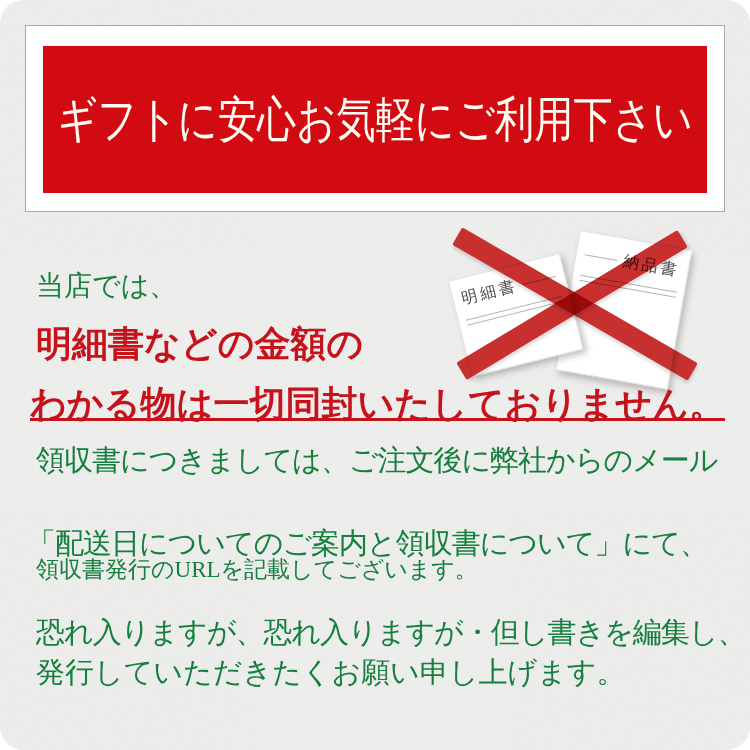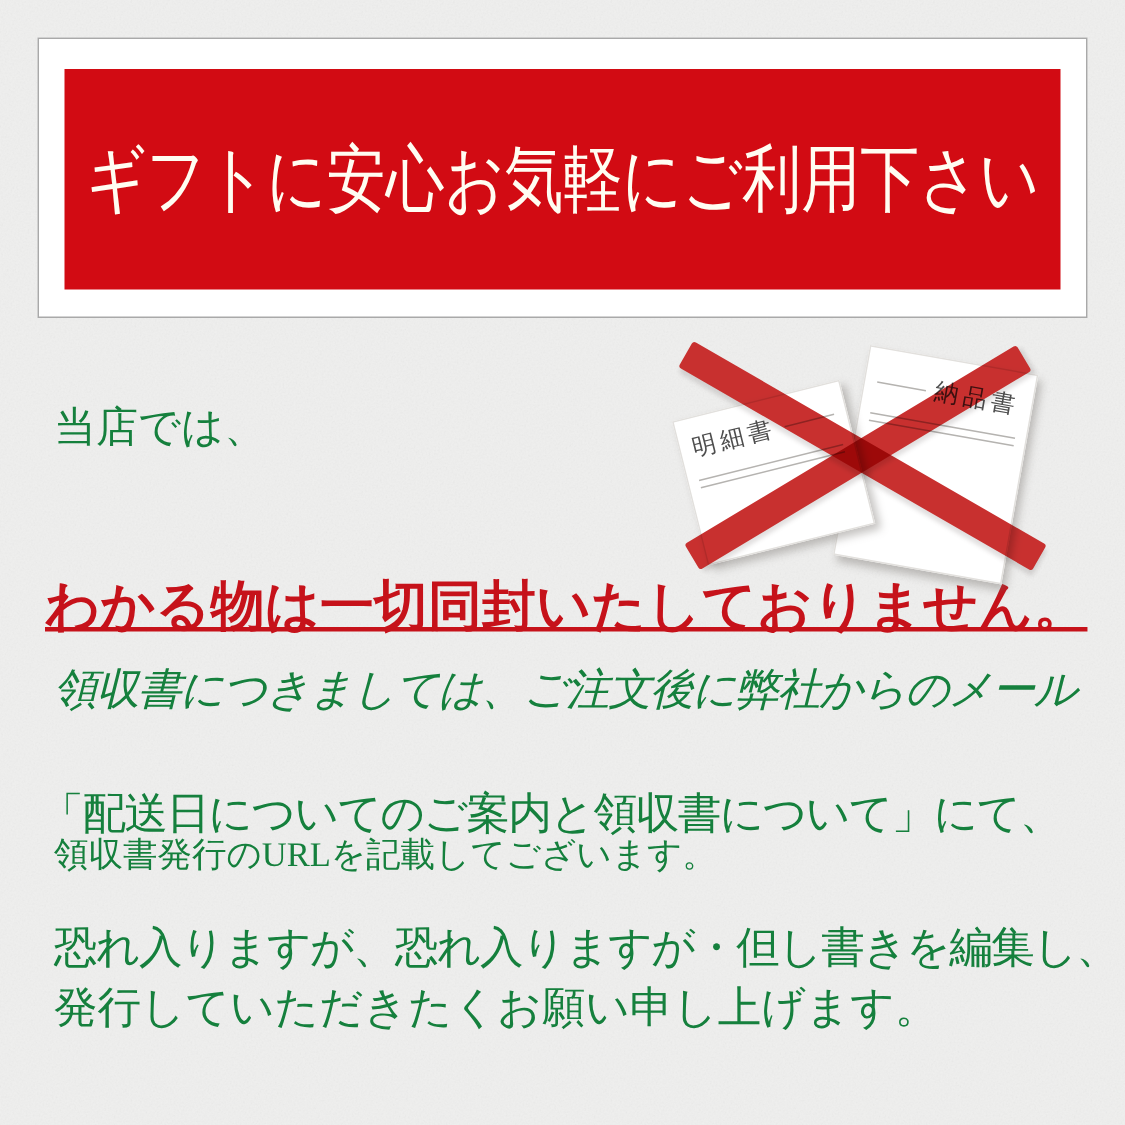--- a/index.html
+++ b/index.html
@@ -5,20 +5,21 @@
   html, body { margin: 0; padding: 0; }
   body { background: #ffffff; }
 
   #stage {
     position: relative;
     width: 750px;
     height: 750px;
     overflow: hidden;
     background: #efefee;
     font-family: "Liberation Serif", "DejaVu Serif", serif;
+    border-radius: 24px;
   }
 
   .texture {
     position: absolute;
     left: 0; top: 0;
     z-index: 0;
     display: block;
   }
 
   
@@ -122,21 +123,21 @@
     z-index: 1;
     color: #15803d;
     white-space: nowrap;
     line-height: 1.15;
   }
   .tx.red { color: #c6121a; font-weight: 700; }
 
   .l1 { top: 270px; font-size: 28px; }
   .l2 { top: 324px; font-size: 36px; }
   .l3 { top: 384px; font-size: 36px; left: 30px; text-decoration: underline; }
-  .l4 { top: 444px; font-size: 29px; letter-spacing: -1px; font-style: italic; }
+  .l4 { top: 444px; font-size: 29px; letter-spacing: -1px; }
   .l5 { top: 500px; font-size: 29px; letter-spacing: -1px; left: 27px; margin-top: 27px; }
   .l6 { top: 557px; font-size: 23px; text-align: center; }
   .l7 { top: 616px; font-size: 29px; letter-spacing: -1px; }
   .l8 { top: 656px; font-size: 29px; }
 </style>
 </head>
 <body>
 
 <div id="stage">
 
@@ -171,20 +172,21 @@
         <div class="tline"></div>
       </div>
       <div class="rule-double"></div>
     </div>
 
     <div class="cross-bar cross-bar-desc"></div>
     <div class="cross-bar cross-bar-asc"></div>
   </div>
 
   <div class="tx l1">当店では、</div>
+  <div class="tx l2 red">明細書などの金額の</div>
   <div class="tx l3 red">わかる物は一切同封いたしておりません。</div>
   <div class="tx l4">領収書につきましては、ご注文後に弊社からのメール</div>
   <div class="tx l5">「配送日についてのご案内と領収書について」にて、</div>
   <div class="tx l6">領収書発行のURLを記載してございます。</div>
   <div class="tx l7">恐れ入りますが、恐れ入りますが・但し書きを編集し、</div>
   <div class="tx l8">発行していただきたくお願い申し上げます。</div>
 
 </div>
 
 </body></html>

